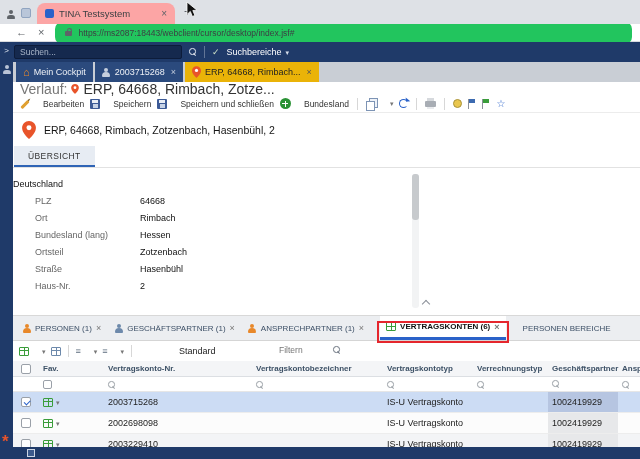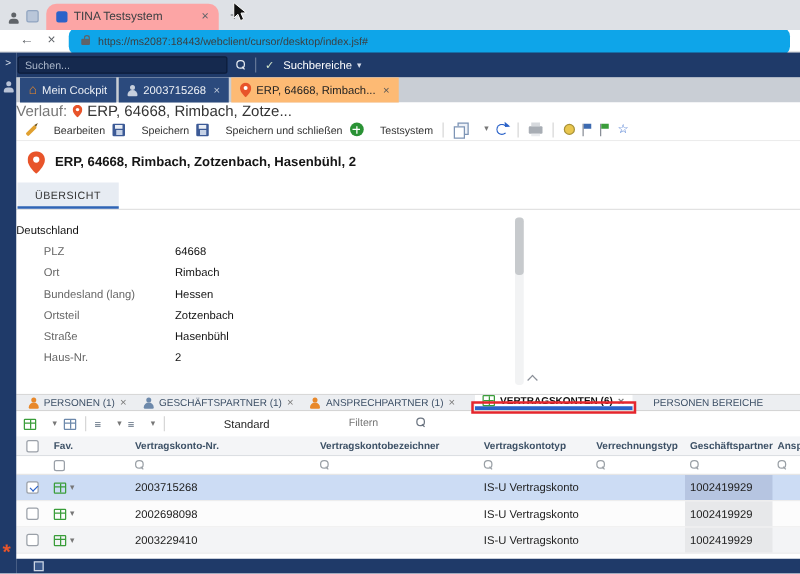--- a/index.html
+++ b/index.html
@@ -20,21 +20,21 @@
 .tabsearch{width:10px;height:10px;border:1px solid #90a4c0;border-radius:2px;margin:0 6px 6px 2px;background:#b9c6d9}
 .btab{height:21px;background:#fca5a5;border-radius:8px 8px 0 0;display:flex;align-items:center;padding:0 8px;width:138px;font-size:9.5px;color:#3c4043;gap:5px}
 .btab .favicon{width:9px;height:9px;background:#2a62c9;border-radius:2px;flex:none}
 .btab .title{white-space:nowrap;overflow:hidden;flex:1}
 .btab .close{color:#5f6368;font-size:10px}
 .newtab{color:#5f6368;font-size:12px;margin:0 0 5px 9px}
 .cursor{position:absolute;left:186px;top:1px;z-index:60}
 
 .navbar{height:18px;background:#fff;border-bottom:1px solid #d9dbde;display:flex;align-items:center;gap:11px;padding-left:16px}
 .nav-glyph{color:#5f6368;font-size:11px;line-height:1}
-.addressbar{flex:1;height:22px;margin-right:8px;background:#0ea5e9;border-radius:7px;display:flex;align-items:center;gap:6px;padding:0 10px}
+.addressbar{flex:1;height:22px;margin-right:8px;background:#22c55e;border-radius:7px;display:flex;align-items:center;gap:6px;padding:0 10px}
 .addressbar input{border:none;background:transparent;font-size:8.5px;color:#3c4043;width:100%;outline:none;font-family:inherit}
 .lockic{width:7px;height:5px;background:#5f6368;border-radius:1px;position:relative;display:inline-block;flex:none;margin-top:2px}
 .lockic::before{content:"";position:absolute;top:-3.5px;left:1.2px;width:3px;height:3.5px;border:1.1px solid #5f6368;border-bottom:none;border-radius:3px 3px 0 0}
 
 
 .app{position:absolute;top:42px;left:0;right:0;bottom:0}
 .rail{position:absolute;left:0;top:0;width:13px;height:100%;background:#1f3a69;color:#fff;z-index:7}
 .rail .expand{display:block;text-align:center;font-size:8px;margin-top:4px;color:#dfe6f0}
 .rail .fav-star{position:absolute;bottom:12px;left:2px;color:#e8542a;font-size:17px;font-weight:bold;line-height:10px}
 .main{margin-left:13px;height:100%;position:relative}
@@ -51,25 +51,25 @@
 .sb-check{color:#cfe3c8;font-size:9px}
 .suchbereiche{display:flex;align-items:center;gap:4px;color:#fff;font-size:9px}
 .caret{font-size:7px;color:#777;line-height:1}
 .cw{color:#d7deea}
 
 
 .wtabs{height:20px;background:#c9ced5;display:flex;align-items:stretch;gap:2px;padding-left:3px}
 .wtab{display:flex;align-items:center;gap:4px;background:#2b4a7d;color:#eef1f6;font-size:9px;padding:0 7px;white-space:nowrap}
 .wtab .home{color:#e8882a;font-size:11px;line-height:1}
 .wtab .x{font-size:9px;color:#c3cddd;margin-left:2px}
-.wtab.active{background:#fdba74;color:#222}
+.wtab.active{background:#eab308;color:#222}
 .wtab.active .x{color:#555}
 
 
-.breadcrumb{height:13px;background:#fff;display:flex;align-items:center;gap:4px;font-size:12px;color:#777}
+.breadcrumb{height:13px;background:#fff;display:flex;align-items:center;gap:4px;padding-left:7px;font-size:14px;color:#777}
 .breadcrumb .crumb{color:#333}
 
 
 .toolbar{height:18px;background:#fff;display:flex;align-items:center;gap:6px;padding-left:7px;font-size:8.5px;color:#333;border-bottom:1px solid #ececec}
 .tbtn{display:flex;align-items:center;gap:13px;white-space:nowrap}
 .tsep{width:1px;height:12px;background:#d7d7d7;margin:0 2px}
 .pencil{width:10px;height:3px;background:#e0a030;border-radius:1px;transform:rotate(-45deg);position:relative;display:inline-block;flex:none;top:1px}
 .pencil::after{content:"";position:absolute;right:-3px;top:0;border-left:3px solid #6b4f16;border-top:1.5px solid transparent;border-bottom:1.5px solid transparent}
 .disk{width:10px;height:10px;background:#3c5a96;border-radius:1px;position:relative;display:inline-block;flex:none}
 .disk::before{content:"";position:absolute;top:1px;left:2px;width:6px;height:3px;background:#e9eef6}
@@ -90,38 +90,38 @@
 .flag{width:8px;height:10px;position:relative;display:inline-block;flex:none}
 .flag::before{content:"";position:absolute;left:0;top:0;bottom:0;width:1px;background:#8a8f98}
 .flag::after{content:"";position:absolute;left:1px;top:.5px;width:6px;height:4px}
 .flag.blue::after{background:#3c6ab0}
 .flag.green::after{background:#3a9d3a}
 .star{color:#2a62c9;font-size:10px}
 
 
 .rechead{height:33px;background:#fff;display:flex;align-items:center;gap:8px;padding-left:9px}
 .rechead .sec{font-size:8px;color:#888}
-.rechead .title{font-size:10.5px;font-weight:bold;color:#151515;margin-top:1px}
+.rechead .title{font-size:10.5px;font-weight:normal;color:#151515;margin-top:1px}
 
 
 .dtabs{height:22px;background:#fff;border-bottom:1px solid #e2e2e2;display:flex;align-items:stretch;padding-left:1px}
 .dtab{display:flex;align-items:center;padding:0 14px;font-size:8.5px;letter-spacing:.4px;color:#333;background:#e7ecf3;border-bottom:2px solid #2f64b5}
 
 
 .formband{height:147px;background:#fff;position:relative;padding-top:7px}
 .frow{display:flex;height:17px;align-items:center;font-size:9px}
 .frow .lbl{width:127px;padding-left:22px;color:#666}
 .frow .val{color:#111}
 .vscroll{position:absolute;left:399px;top:6px;width:7px;height:134px;background:#f2f3f4;border-radius:3px}
 .vthumb{width:7px;height:46px;background:#c7cacd;border-radius:3px}
 .chevup{position:absolute;left:405px;top:129px;width:16px;height:10px;display:flex;justify-content:center}
 .chevup::before{content:"";width:5px;height:5px;border-left:1.4px solid #8a8f98;border-top:1.4px solid #8a8f98;transform:rotate(45deg);margin-top:4px}
 
 
-.rtabs{height:14px;background:#eceef1;border-top:1px solid #d8d8d8;border-bottom:1px solid #d5d5d5;display:flex;align-items:stretch;gap:1px;padding-left:3px;font-size:8px}
+.rtabs{height:26px;background:#eceef1;border-top:1px solid #d8d8d8;border-bottom:1px solid #d5d5d5;display:flex;align-items:stretch;gap:1px;padding-left:3px;font-size:8px}
 .rtab{display:flex;align-items:center;gap:4px;padding:0 6px;color:#3c4f66;white-space:nowrap;position:relative}
 .rtab .x{color:#777;font-size:9px}
 .rtab.active{background:#fff;border-bottom:3px solid #2a62c9;color:#111;font-weight:bold;margin-left:9px}
 .rtab.more{margin-left:10px}
 .redbox{position:absolute;top:5px;left:-3px;right:-3px;bottom:-6px;border:2px solid #e5262d;z-index:30;pointer-events:none}
 .gridic{width:10px;height:9px;border:1px solid currentColor;border-radius:1px;position:relative;display:inline-block;flex:none}
 .gridic::before{content:"";position:absolute;left:0;right:0;top:2.5px;height:1px;background:currentColor}
 .gridic::after{content:"";position:absolute;top:0;bottom:0;left:4px;width:1px;background:currentColor}
 .g-green{color:#3a9d3a}
 .g-blue{color:#6d89ab}
@@ -243,21 +243,21 @@
         <span class="tbtn">
           <span class="disk"></span>
           <span>Speichern</span>
         </span>
         <span class="tbtn">
           <span class="disk"></span>
           <span>Speichern und schließen</span>
         </span>
         <span class="tbtn">
           <span class="plusc"></span>
-          <span>Testsystem</span>
+          <span>Bundesland</span>
         </span>
         <span class="tsep"></span>
         <span class="tbtn">
           <span class="copy"></span>
           <span class="caret">▾</span>
         </span>
         <span class="tbtn">
           <span class="refresh"></span>
         </span>
         <span class="tsep"></span>

